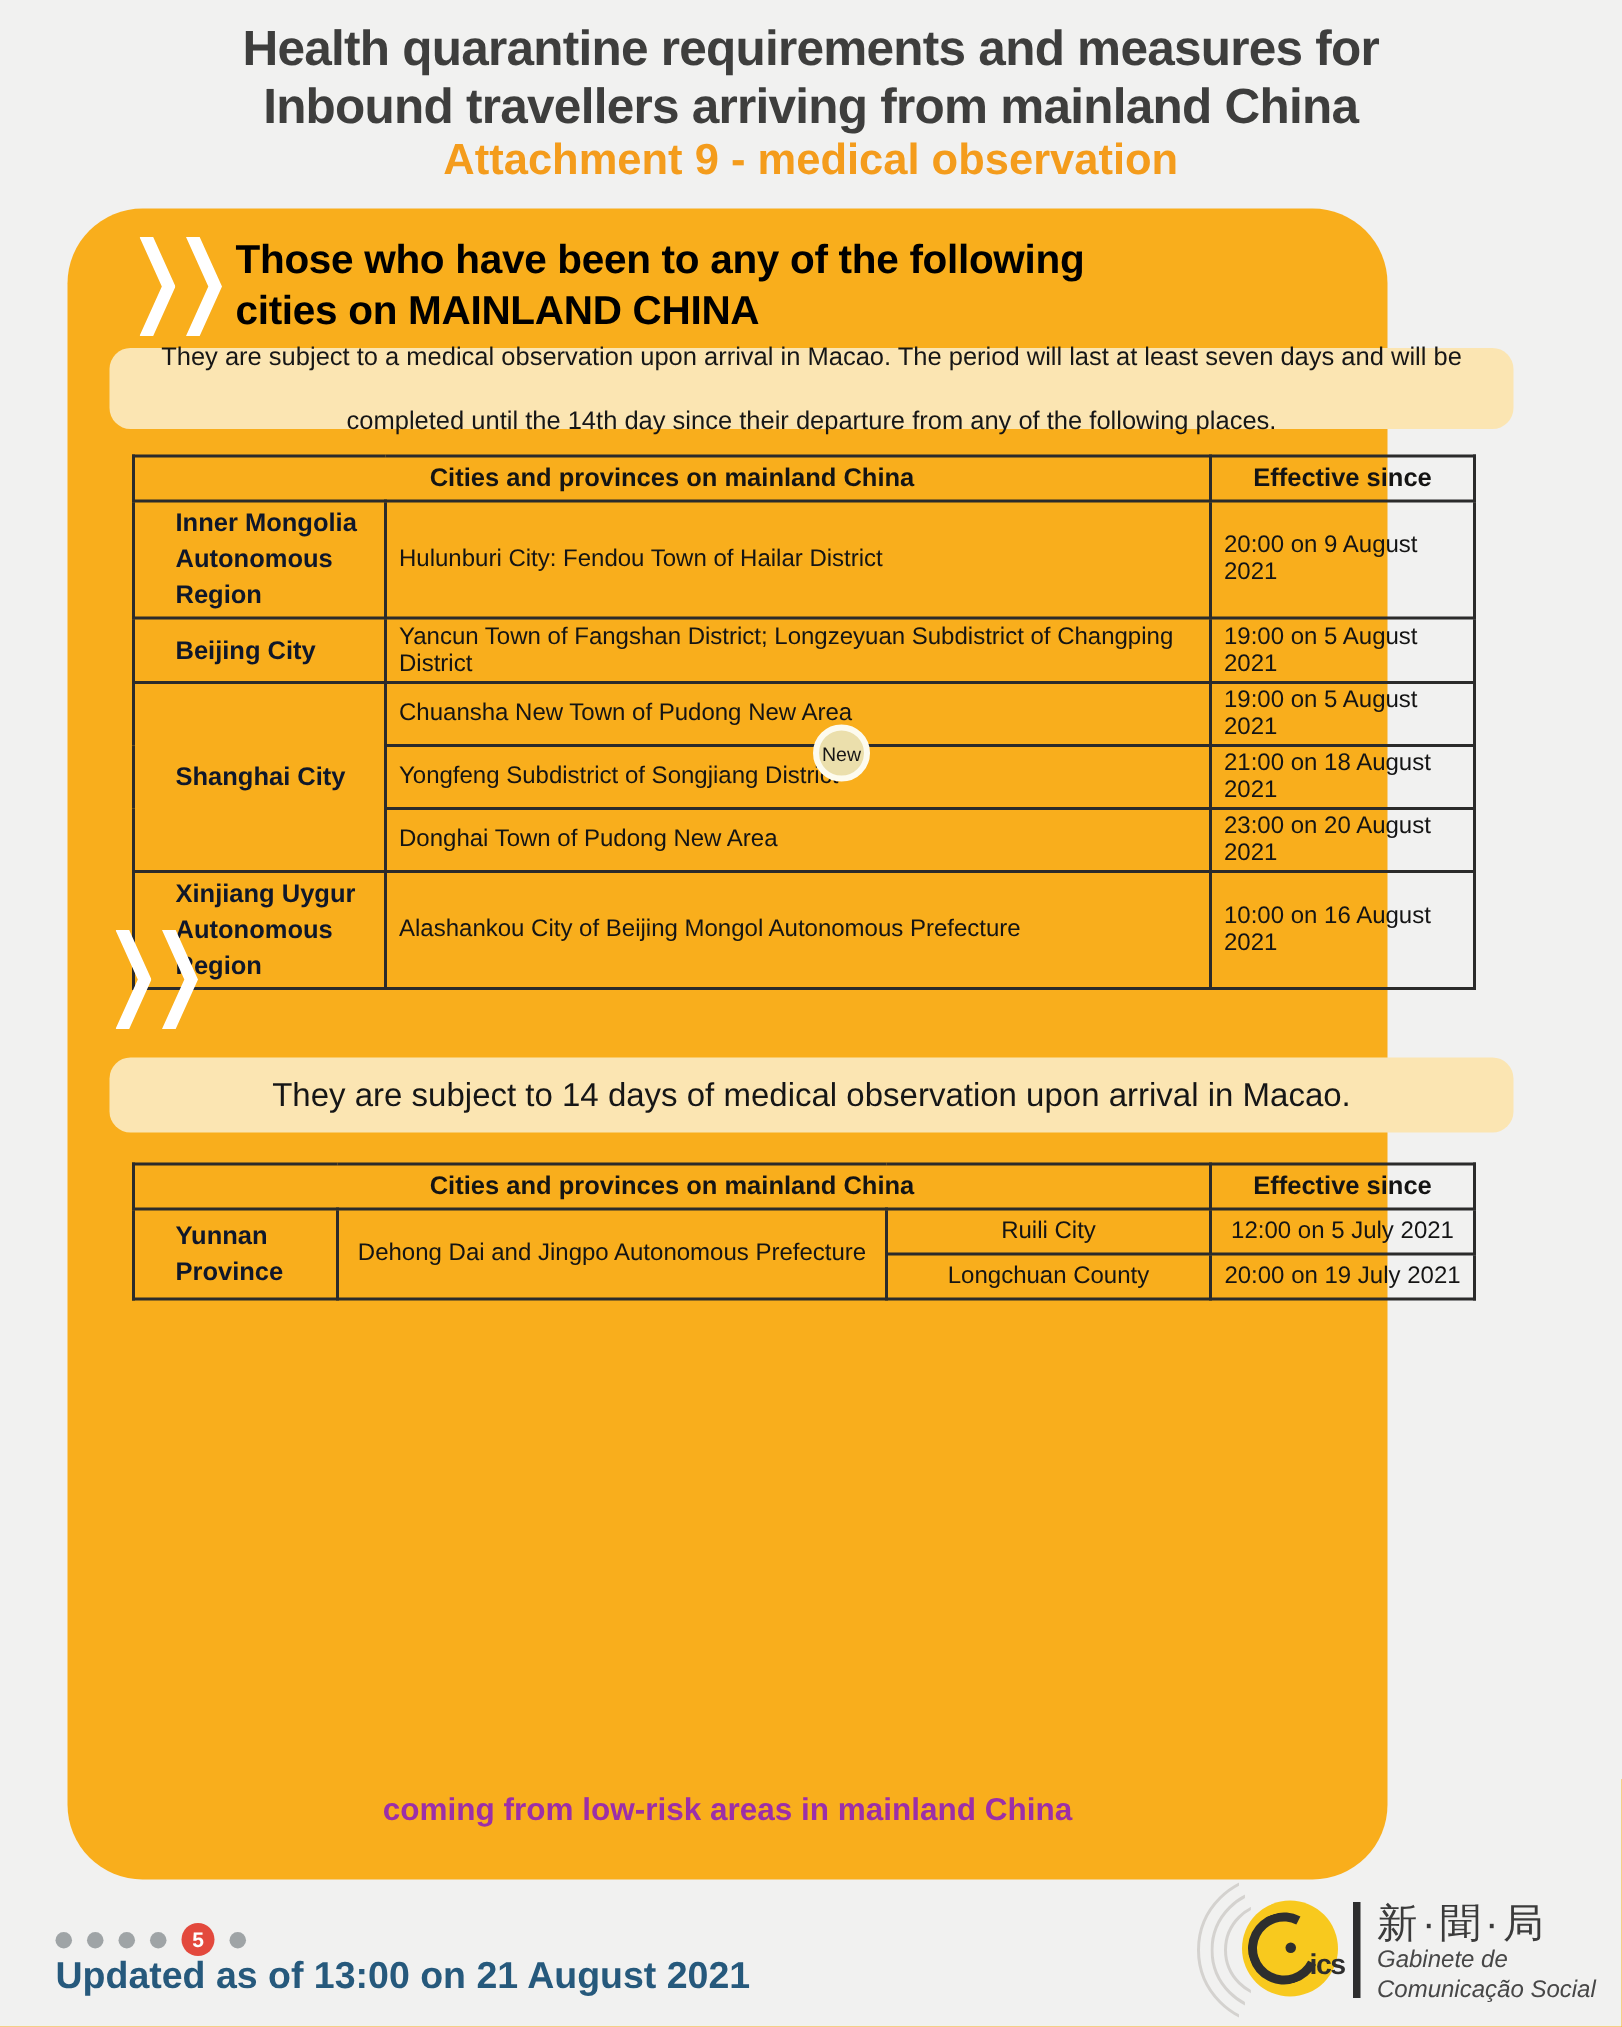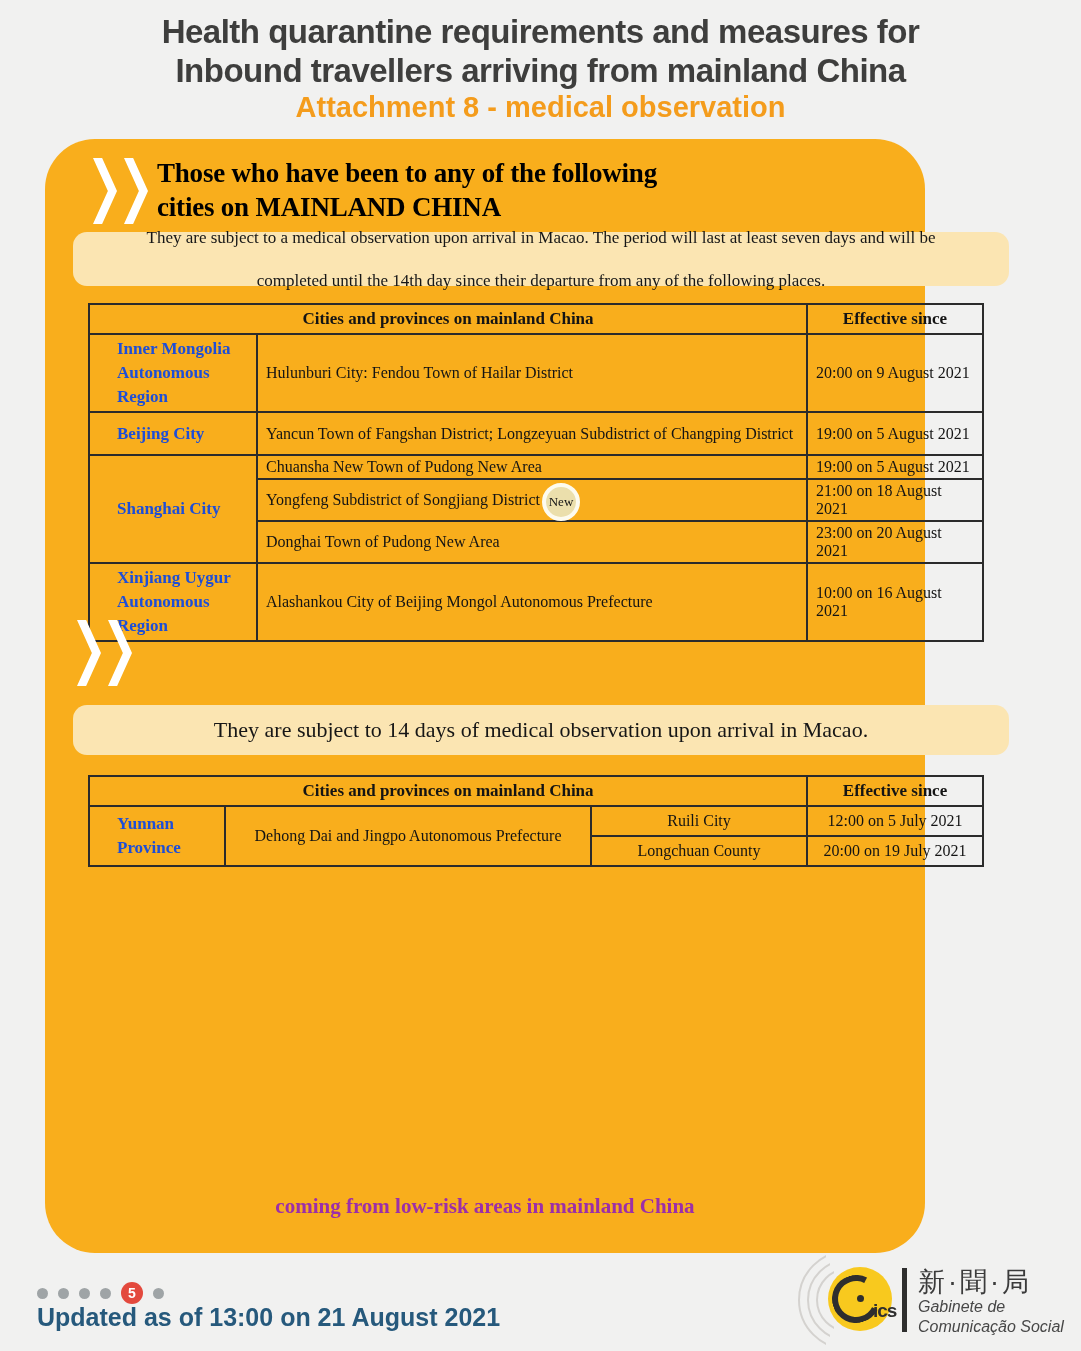--- a/index.html
+++ b/index.html
@@ -22,21 +22,21 @@
   .page-subtitle {
     position:absolute; top:91px; left:0; width:100%;
     text-align:center; color:#f49c1c;
     font-size:29px; font-weight:bold;
   }
 
   
   .card {
     position:absolute; left:45px; top:139px;
     width:880px; height:1114px;
-    background:#f9ae1c; border-radius:50px;font-family:Liberation Serif, serif;
+    background:#f9ae1c; border-radius:50px;
   }
   .chevrons { position:absolute; display:flex; gap:7px; }
   .chev {
     width:24px; height:66px; background:#fff;
     clip-path:polygon(0 0, 38% 0, 100% 50%, 38% 100%, 0 100%, 62% 50%);
   }
   .sec-title {
     position:absolute; font-size:27px; font-weight:bold; line-height:34px;
     letter-spacing:-0.2px;
   }
@@ -59,21 +59,21 @@
   .t1 { top:164px; width:894px; }
   .t2 { top:636px; width:894px; }
   td, th {
     border:2px solid #2b2b2b;
     padding:2px 8px;
     font-size:16px; color:#141414;
     vertical-align:middle; text-align:left;
   }
   th { font-weight:bold; text-align:center; font-size:17px; }
   td.region {
-    color:#1d4ed8; font-weight:bold; font-size:17px; line-height:24px;padding-left:27px;
+    color:#0f172a; font-weight:bold; font-size:17px; line-height:24px;padding-left:27px;
   }
   .t2 td.center { text-align:center; }
 
   
   .new-badge {
     position:absolute; left:497px; top:344px;
     width:38px; height:38px; border-radius:50%;
     background:#ebdfac; border:4px solid #fdfbef;
     display:flex; align-items:center; justify-content:center;
     font-size:13px; color:#151515; z-index:3;
@@ -142,21 +142,21 @@
 </style>
 </head>
 <body>
 
 <div class="poster">
 
   <div class="page-title">
     <div>Health quarantine requirements and measures for</div>
     <div>Inbound travellers arriving from mainland China</div>
   </div>
-  <div class="page-subtitle">Attachment 8 - medical observation</div>
+  <div class="page-subtitle">Attachment 9 - medical observation</div>
 
   <div class="card">
 
     <div class="chevrons" style="left:48px; top:19px;">
       <span class="chev"></span>
       <span class="chev"></span>
     </div>
     <div class="sec-title" style="left:112px; top:17px;">
       <div>Those who have been to any of the following</div>
       <div>cities on MAINLAND CHINA</div>

